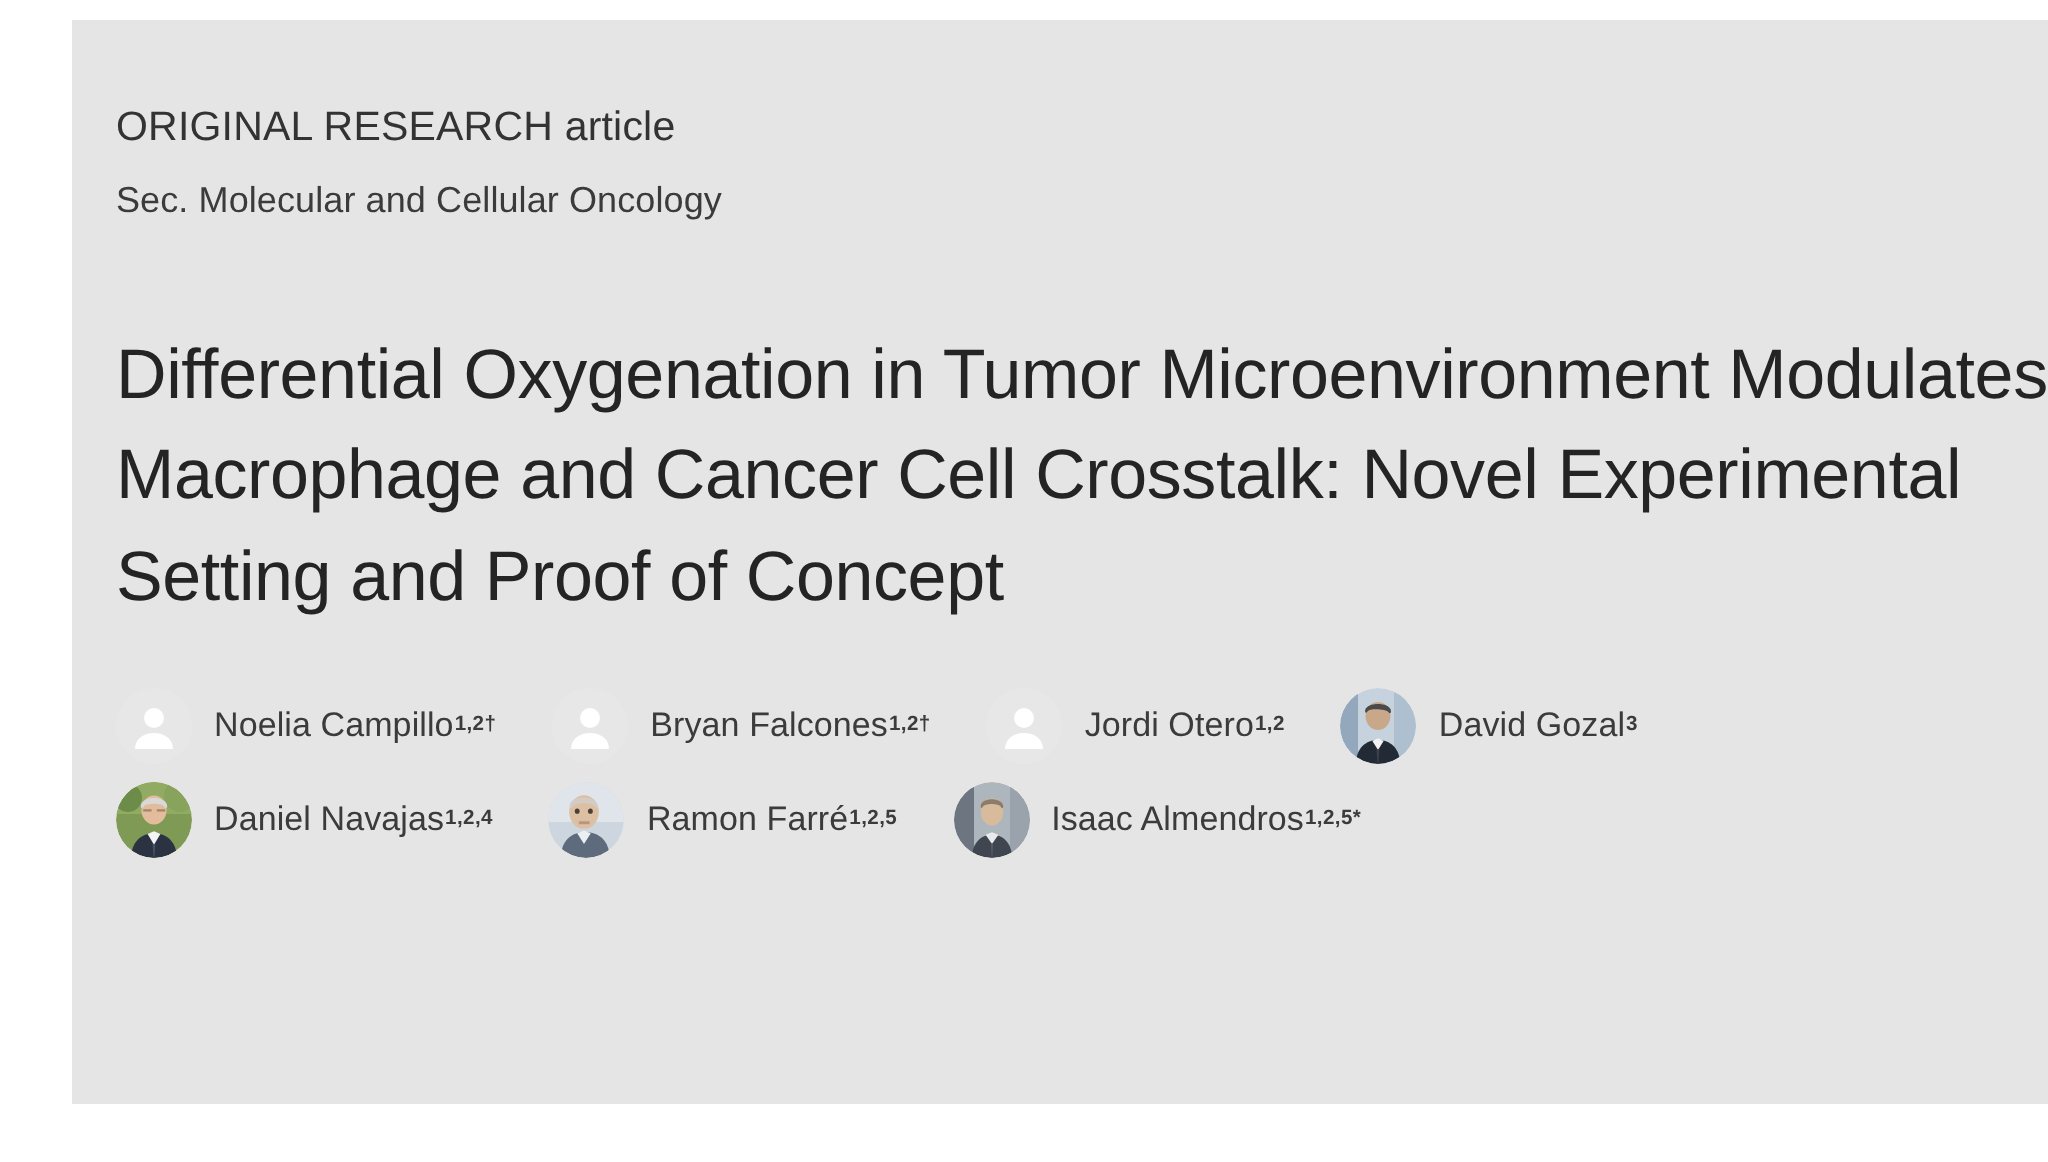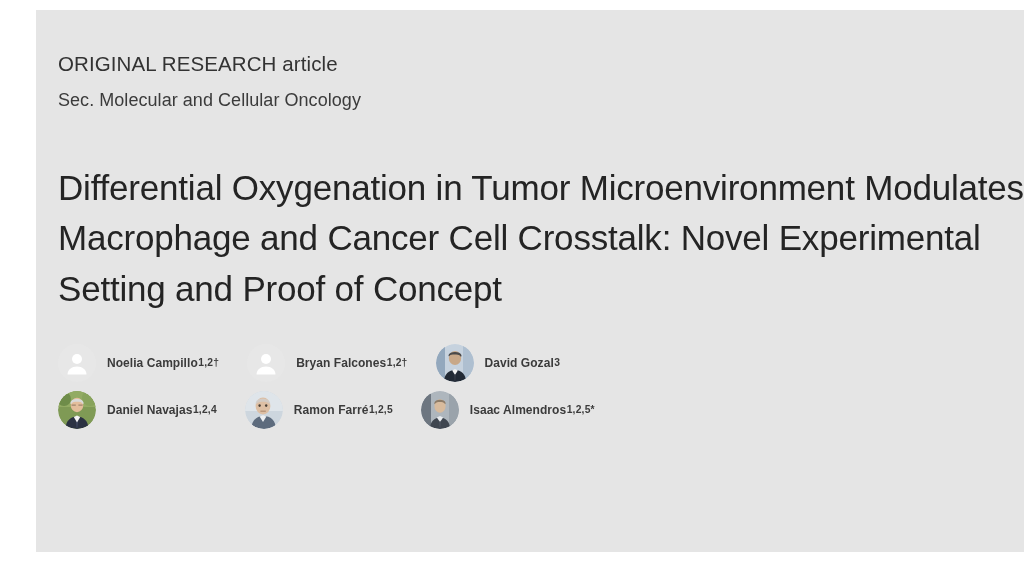--- a/index.html
+++ b/index.html
@@ -110,22 +110,22 @@
     border-radius: 50%;
     flex: 0 0 38px;
     margin-right: 11px;
     overflow: hidden;
     position: relative;
     background: #e7e7e7;
   }
   .avatar svg { display: block; width: 38px; height: 38px; }
 
   .author-name {
-    font-size: 12px;
-    font-weight: 700;
+    font-size: 17px;
+    font-weight: 400;
     color: #3b3b3b;
     letter-spacing: 0.05px;
   }
   .author-sup {
     font-size: 10.3px;
     font-weight: 600;
     color: #3b3b3b;
     vertical-align: super;
     line-height: 0;
     margin-left: 0.5px;
@@ -170,20 +170,31 @@
             <svg viewBox="0 0 38 38" xmlns="http://www.w3.org/2000/svg">
               <circle cx="19" cy="19" r="19" fill="#e7e7e7"></circle>
               <circle cx="19" cy="15" r="5" fill="#ffffff"></circle>
               <path d="M9.5 30.5c0-5 4.3-8 9.5-8s9.5 3 9.5 8z" fill="#ffffff"></path>
             </svg>
           </span>
           <span class="author-name">Bryan Falcones</span>
             <span class="author-sup">1,2†</span>
         </div>
 
+        <div class="author">
+          <span class="avatar">
+            <svg viewBox="0 0 38 38" xmlns="http://www.w3.org/2000/svg">
+              <circle cx="19" cy="19" r="19" fill="#e7e7e7"></circle>
+              <circle cx="19" cy="15" r="5" fill="#ffffff"></circle>
+              <path d="M9.5 30.5c0-5 4.3-8 9.5-8s9.5 3 9.5 8z" fill="#ffffff"></path>
+            </svg>
+          </span>
+          <span class="author-name">Jordi Otero</span>
+            <span class="author-sup">1,2</span>
+        </div>
 
 
         <div class="author">
           <span class="avatar">
             <svg viewBox="0 0 38 38" xmlns="http://www.w3.org/2000/svg">
               <defs>
                   <clipPath id="c1">
                     <circle cx="19" cy="19" r="19"></circle>
                   </clipPath>
                 </defs>

